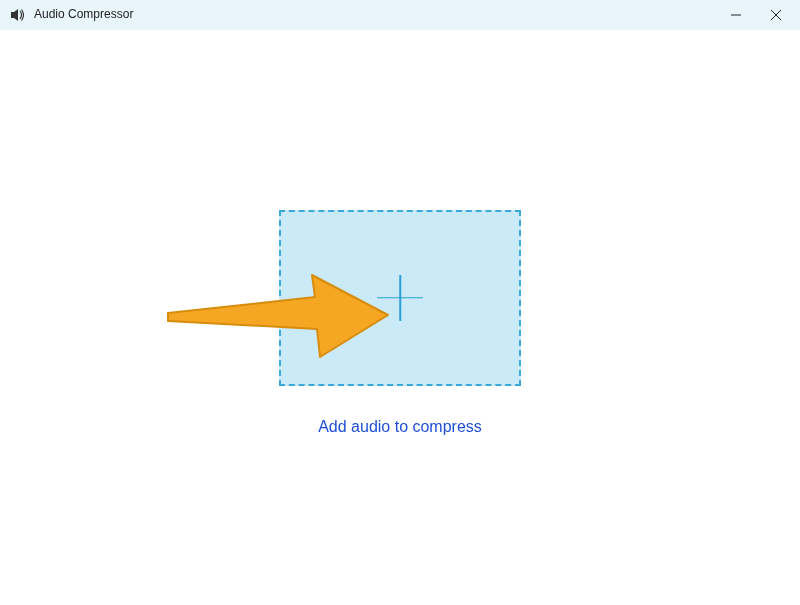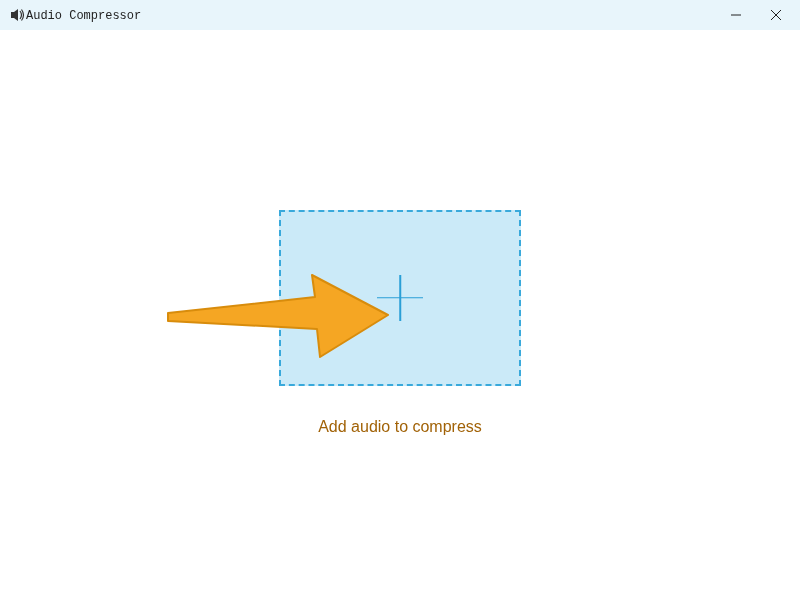--- a/index.html
+++ b/index.html
@@ -18,23 +18,22 @@
     .titlebar {
       height: 30px;
       background: #e8f5fb;
       display: flex;
       align-items: center;
       justify-content: space-between;
       padding: 0 4px 0 10px;
     }
     .titlebar-left {
       display: flex;
-      align-items: flex-end;
-      gap: 0;
-      font-family: Liberation Mono, monospace;
+      align-items: flex-start;
+      gap: 8px;
     }
     .app-icon {
       width: 16px;
       height: 16px;
       display: flex;
       align-items: center;
       justify-content: center;
     }
     .app-title {
       font-size: 12px;
@@ -99,21 +98,21 @@
     }
     .plus-icon::after {
       width: 1.5px;
       height: 46px;
       left: 50%;
       top: 0;
       transform: translateX(-50%);
     }
     .instruction-text {
       font-size: 16px;
-      color: #a16207;
+      color: #1d4ed8;
     }
     .annotation-arrow {
       position: absolute;
       pointer-events: none;
     }
   </style>
 </head>
 <body>
 
 <div class="titlebar">

